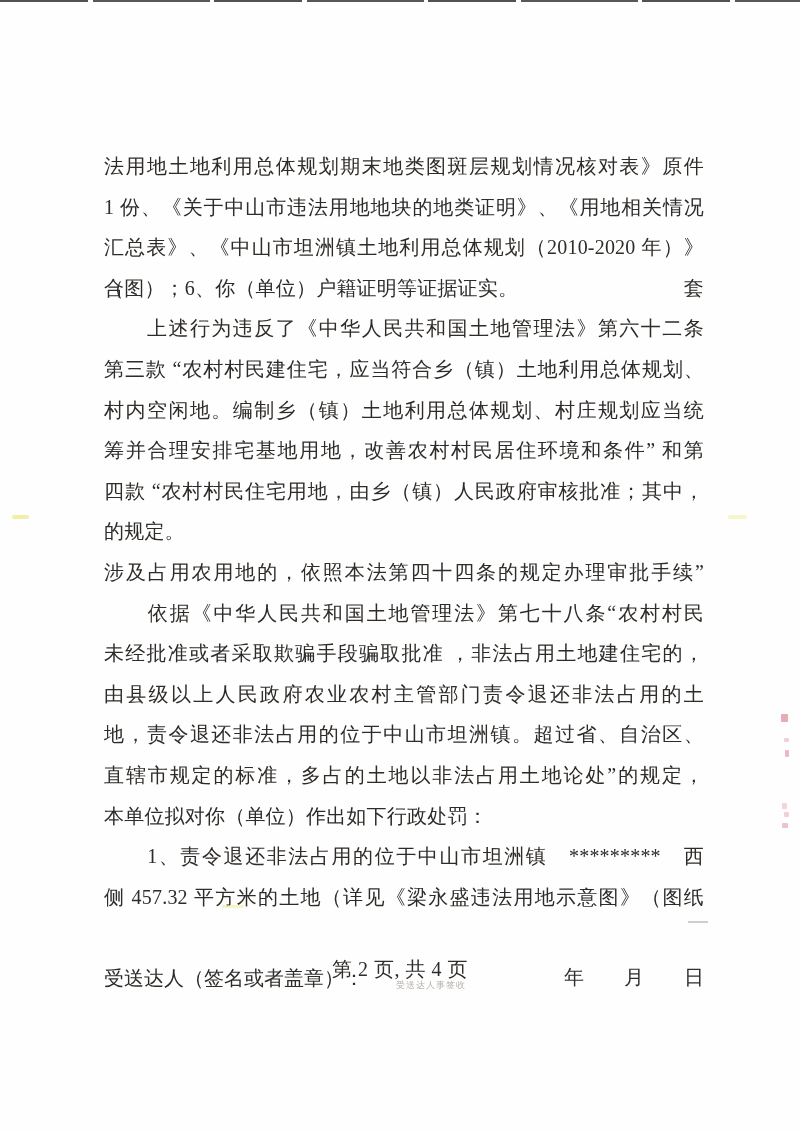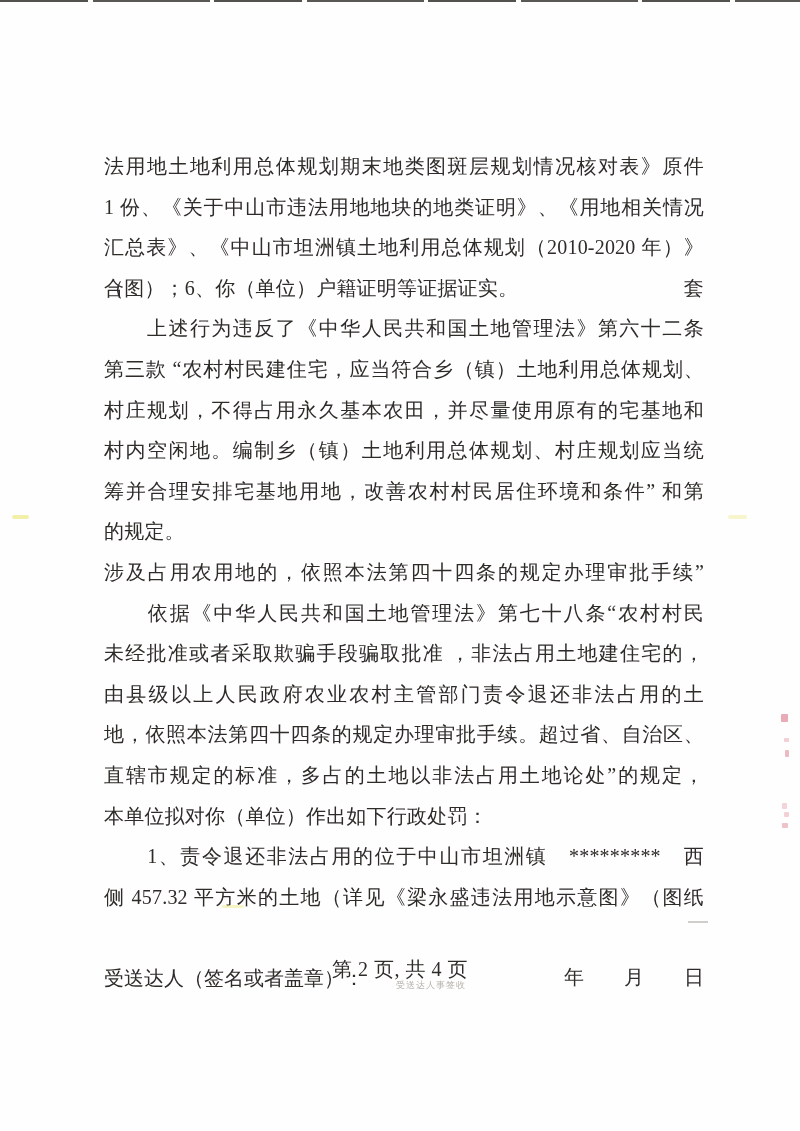--- a/index.html
+++ b/index.html
@@ -66,29 +66,29 @@
 
   <div class="top-edge"></div>
 
   <div class="content">
     <div class="line">法用地土地利用总体规划期末地类图斑层规划情况核对表》原件</div>
     <div class="line">1 份、《关于中山市违法用地地块的地类证明》、《用地相关情况</div>
     <div class="line">汇总表》、《中山市坦洲镇土地利用总体规划（2010-2020 年）》（套</div>
     <div class="line plain">合图）；6、你（单位）户籍证明等证据证实。</div>
     <div class="line">　　上述行为违反了《中华人民共和国土地管理法》第六十二条</div>
     <div class="line">第三款 “农村村民建住宅，应当符合乡（镇）土地利用总体规划、</div>
-    <div class="line">村庄规划，不得占用永久基本农田，并尽量使用原有的宅基地和</div>
     <div class="line">村内空闲地。编制乡（镇）土地利用总体规划、村庄规划应当统</div>
     <div class="line">筹并合理安排宅基地用地，改善农村村民居住环境和条件” 和第</div>
+    <div class="line">四款 “农村村民住宅用地，由乡（镇）人民政府审核批准；其中，</div>
     <div class="line plain">的规定。</div>
     <div class="line">涉及占用农用地的，依照本法第四十四条的规定办理审批手续”</div>
     <div class="line">　　依据《中华人民共和国土地管理法》第七十八条“农村村民</div>
     <div class="line">未经批准或者采取欺骗手段骗取批准 ，非法占用土地建住宅的，</div>
     <div class="line">由县级以上人民政府农业农村主管部门责令退还非法占用的土</div>
-    <div class="line">地，依照本法第四十四条的规定办理审批手续。超过省、自治区、</div>
+    <div class="line">地，责令退还非法占用的位于中山市坦洲镇。超过省、自治区、</div>
     <div class="line">直辖市规定的标准，多占的土地以非法占用土地论处”的规定，</div>
     <div class="line plain">本单位拟对你（单位）作出如下行政处罚：</div>
     <div class="line">　　1、责令退还非法占用的位于中山市坦洲镇　*********　西</div>
     <div class="line">侧 457.32 平方米的土地（详见《梁永盛违法用地示意图》（图纸</div>
   </div>
 
   <div class="sig-row">
     <span class="sig-label">受送达人（签名或者盖章）：</span>
     <span class="sig-imprint">受送达人事签收</span>
     <span class="sig-date">年　　月　　日</span>

